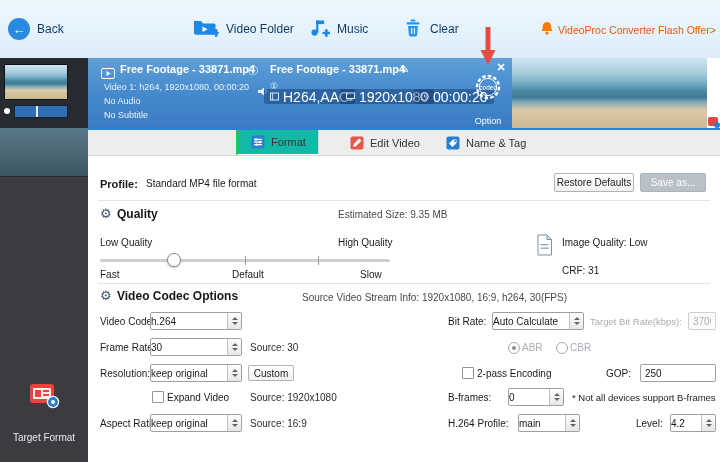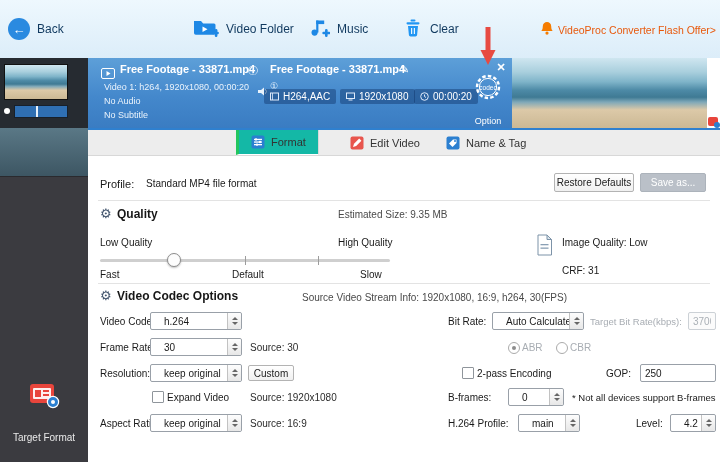--- a/index.html
+++ b/index.html
@@ -26,21 +26,21 @@
   .timeline{position:absolute;left:4px;top:46px;width:80px;height:14px;display:flex;align-items:center;gap:4px}
   .tl-dot{width:6px;height:6px;border-radius:50%;background:#fff}
   .tl-bar{position:relative;width:52px;height:11px;background:#2f6fb3;border:1px solid #17202b}
   .tl-tick{position:absolute;left:40%;top:0;width:2px;height:100%;background:#e8f1fa}
 
   .blue-panel{position:absolute;left:88px;top:0;width:424px;height:70px;
     background:linear-gradient(180deg,#5d9fd8 0%,#4488cc 55%,#3a7cc2 100%);color:#fff}
   .vtitle{position:absolute;top:5px;font-size:11px;font-weight:bold;white-space:nowrap}
   .vsmall{position:absolute;font-size:9px;color:#eaf3fc;white-space:nowrap}
   .chip{position:absolute;top:31px;height:15px;display:flex;align-items:center;gap:4px;
-    padding:0 6px;background:rgba(13,48,100,0.42);border-radius:2px;font-size:10px;color:#fff;white-space:nowrap}
+    padding:0 6px;background:rgba(13,48,100,0.42);border-radius:2px;font-size:14px;color:#fff;white-space:nowrap}
   .codec-opt{position:absolute;left:380px;top:14px;width:40px;text-align:center;cursor:pointer}
   .codec-opt .opt-label{font-size:9px;color:#fff;margin-top:10px}
   .close-x{position:absolute;left:406px;top:2px;width:14px;height:14px;color:#fff;
     font-size:11px;font-weight:bold;display:flex;align-items:center;justify-content:center;cursor:pointer}
 
   .preview{position:absolute;left:512px;top:0;width:195px;height:70px}
   .right-edge{position:absolute;left:707px;top:0;width:13px;height:70px;background:#fff}
 
   .red-arrow{position:absolute;left:480px;top:26px;width:16px;height:40px;z-index:30}
 
@@ -77,21 +77,21 @@
   
   .slider{position:absolute;left:12px;top:124px;width:290px;height:12px}
   .track{position:absolute;left:0;top:5px;width:290px;height:3px;background:#cfcfcf;border-radius:2px}
   .tick{position:absolute;top:2px;width:1px;height:9px;background:#9c9c9c}
   .handle{position:absolute;top:-1px;left:calc(25% - 6px);width:12px;height:12px;border-radius:50%;
     background:#fdfdfd;border:1px solid #8d8d8d;box-shadow:0 1px 2px rgba(0,0,0,.25);cursor:pointer}
 
   
   .sel{position:absolute;height:18px;background:#fff;border:1px solid #99a0a8;border-radius:2px;
     box-sizing:border-box;font-size:10px;color:#1a1a1a;display:flex;align-items:center;
-    padding:0 16px 0 13px;cursor:pointer;white-space:nowrap;overflow:hidden}
+    padding:0 16px 0 0;cursor:pointer;white-space:nowrap;overflow:hidden}
   .spin{position:absolute;right:0;top:0;bottom:0;width:13px;
     background:linear-gradient(180deg,#fdfdfd,#e7e7e7);border-left:1px solid #c2c2c2;
     display:flex;flex-direction:column;align-items:center;justify-content:center;gap:2px;
     border-radius:0 2px 2px 0}
   .spin b{width:0;height:0;border-left:3px solid transparent;border-right:3px solid transparent}
   .spin b.up{border-bottom:3px solid #666}
   .spin b.dn{border-top:3px solid #666}
   .inp{position:absolute;height:18px;box-sizing:border-box;border:1px solid #99a0a8;border-radius:2px;
     font-size:10px;padding:0 4px;font-family:inherit;color:#1a1a1a;background:#fff}
   .inp.off{border-color:#ccd1d6;color:#aab0b6;background:#fbfbfb}
@@ -289,21 +289,21 @@
       <div class="tab" style="left:346px">
         <svg width="14" height="14" viewBox="0 0 14 14">
             <rect x="0.5" y="0.5" width="13" height="13" rx="2" fill="#2b7fd0"></rect>
             <path d="M3 7.5 L7 3.5 h3.5 V7 L6.5 11 Z" fill="#fff"></path>
             <circle cx="9" cy="5" r="1" fill="#2b7fd0"></circle>
           </svg>
         <span>Name &amp; Tag</span>
       </div>
     </div>
 
-    <span class="lbl" style="left:12px;top:48px;font-weight:normal;font-size:11px">Profile:</span>
+    <span class="lbl" style="left:12px;top:48px;font-weight:bold;font-size:11px">Profile:</span>
     <span class="lbl" style="left:58px;top:48px;font-size:10px">Standard MP4 file format</span>
     <div class="btn light" style="left:466px;top:43px;width:80px;height:19px">
         <span>Restore Defaults</span>
       </div>
     <div class="btn disabled" style="left:552px;top:43px;width:66px;height:19px">
         <span>Save as...</span>
       </div>
 
     <div class="hline" style="top:70px"></div>
 

